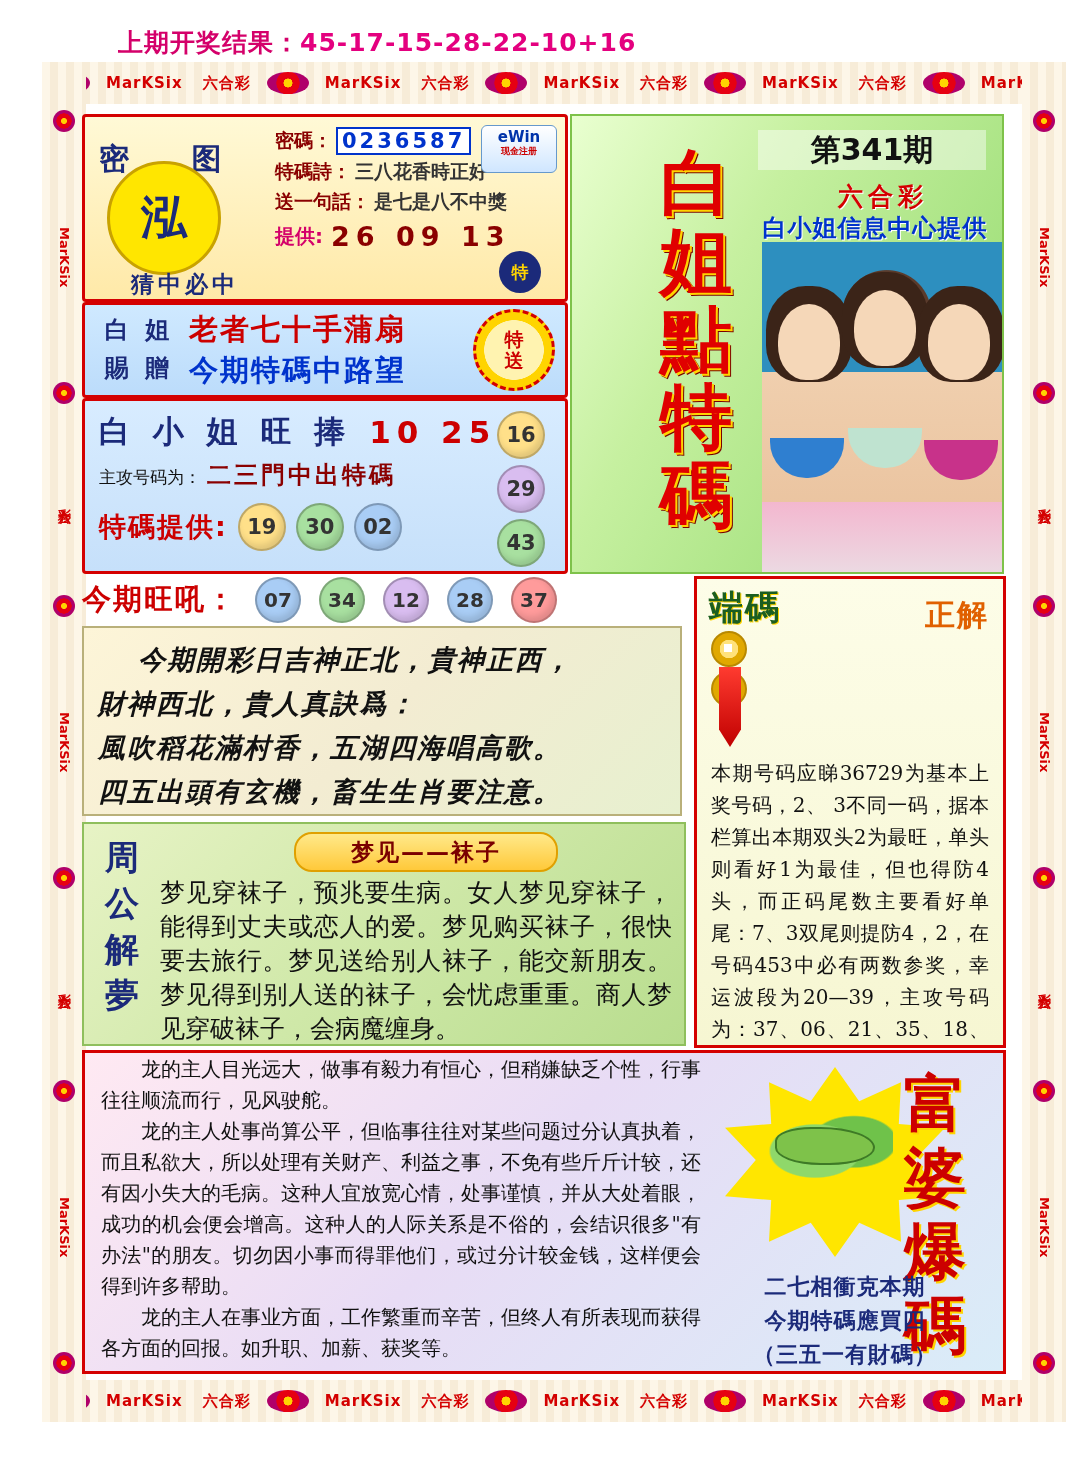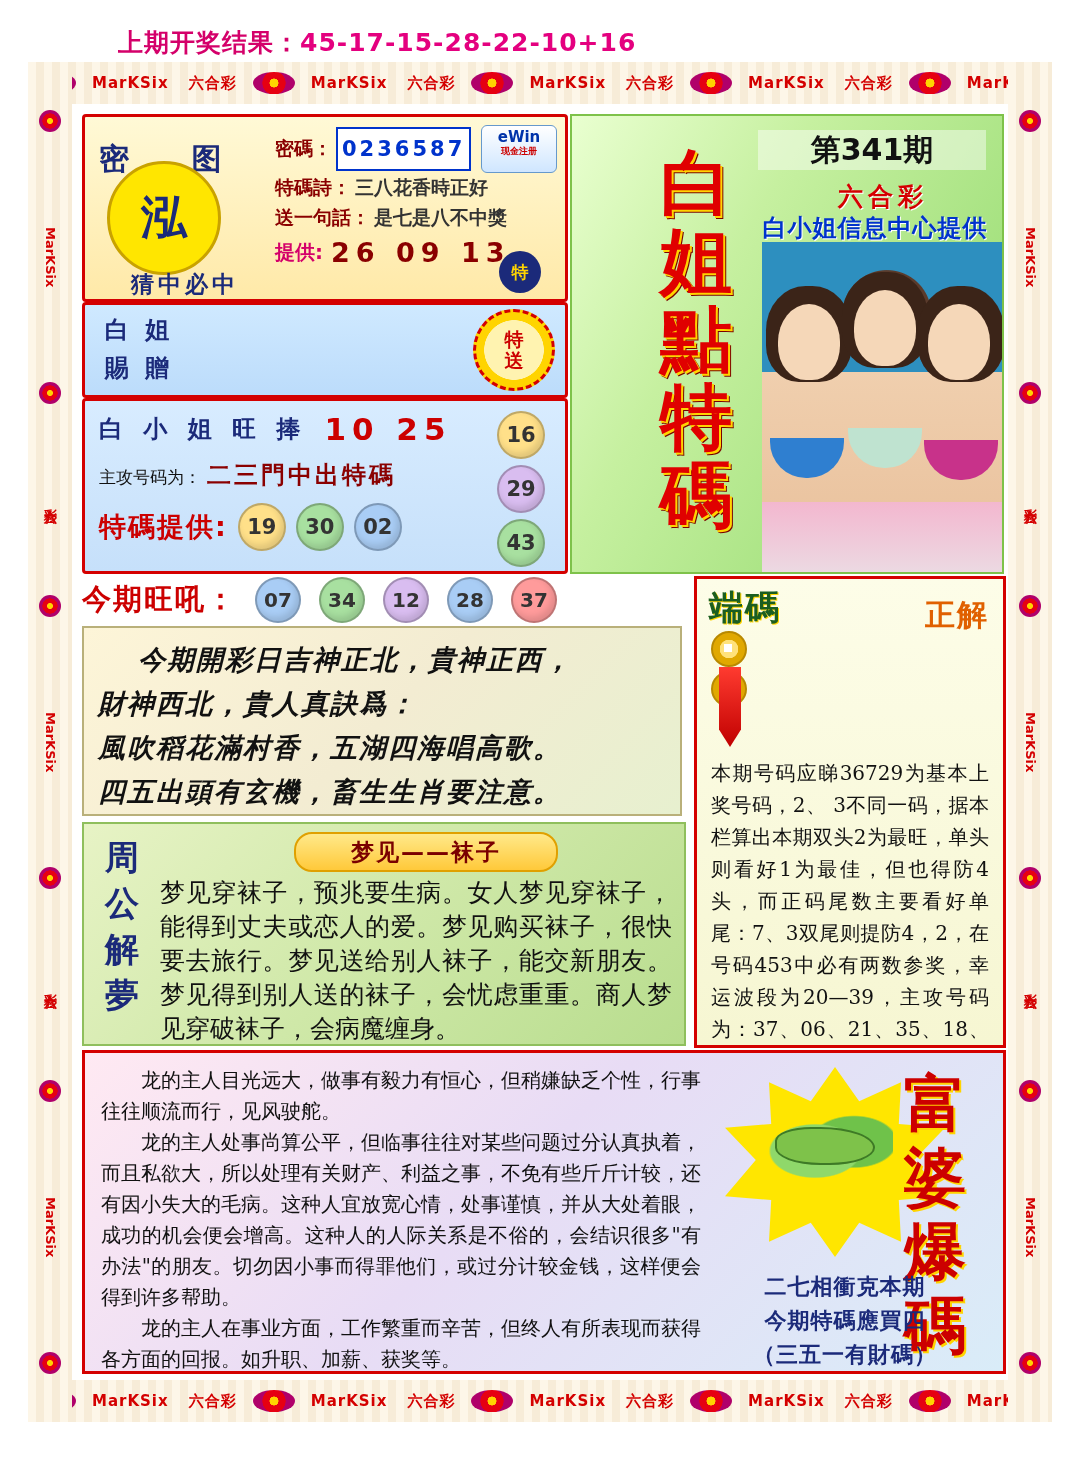--- a/index.html
+++ b/index.html
@@ -17,20 +17,21 @@
     position:absolute;left:118px;top:26px;
     font-size:25px;font-weight:bold;
     color:#d4006a;
     letter-spacing:1px;
     white-space:nowrap;
   }
   .top-result .nums{color:#e4007f;}
   .band{
     position:absolute;background:#e5e5e5;
     overflow:hidden;
+    margin-left:14px;
   }
   .band-top{left:28px;top:62px;width:1024px;height:42px;}
   .band-bottom{left:28px;top:1380px;width:1024px;height:42px;}
   .band-left{left:28px;top:62px;width:44px;height:1360px;}
   .band-right{left:1008px;top:62px;width:44px;height:1360px;}
   .band-inner{
     position:absolute;inset:0;
     background:
       repeating-linear-gradient(90deg,#fdf6e8 0 8px,#f7ecd8 8px 16px);
   }
@@ -76,21 +77,21 @@
   }
   .mimi-guess{
     position:absolute;left:10px;top:152px;width:180px;text-align:center;
     font-size:23px;font-weight:bold;color:#1b2a7a;letter-spacing:4px;
   }
   .mimi-lines{position:absolute;left:190px;top:10px;width:285px;}
   .ml-row{display:flex;align-items:center;margin-bottom:4px;font-size:19px;color:#8a0000;font-weight:bold;}
   .ml-lab{color:#8a0000;margin-right:4px;white-space:nowrap;}
   .ml-code{
     background:#ffffff;border:2px solid #0033cc;color:#0033cc;
-    font-size:21px;font-weight:bold;letter-spacing:3px;padding:8px 4px;
+    font-size:21px;font-weight:bold;letter-spacing:3px;padding:0 4px;
   }
   .ml-val{color:#333;font-size:19px;}
   .ml-provide{display:flex;align-items:center;margin-top:6px;}
   .ml-provide .lab{color:#d4006a;font-size:20px;font-weight:bold;}
   .ml-provide .nums{color:#8a0000;font-size:27px;font-weight:bold;letter-spacing:6px;margin-left:8px;}
   .ewin{
     position:absolute;right:8px;top:8px;width:74px;height:42px;
     background:linear-gradient(180deg,#ffffff,#cfe6ff);
     border:1px solid #6699cc;border-radius:6px;
     text-align:center;font-size:15px;font-weight:bold;color:#0033aa;line-height:14px;padding-top:4px;
@@ -126,21 +127,21 @@
     font-size:19px;font-weight:bold;color:#cc0000;line-height:21px;
   }
 
   
   .bxj-box{
     position:absolute;left:8px;top:292px;width:480px;height:170px;
     background:linear-gradient(180deg,#d8ecff 0%,#c6e0fa 100%);
     border:3px solid #d40000;border-radius:4px;
   }
   .bxj-row1{position:absolute;left:14px;top:10px;display:flex;align-items:center;}
-  .bxj-row1 .t{font-size:24px;font-weight:bold;color:#1b2a7a;letter-spacing:6px;}
+  .bxj-row1 .t{font-size:31px;font-weight:bold;color:#1b2a7a;letter-spacing:6px;}
   .bxj-row1 .n{font-size:31px;font-weight:bold;color:#cc0000;margin-left:18px;letter-spacing:6px;}
   .bxj-row2{position:absolute;left:14px;top:58px;display:flex;align-items:baseline;}
   .bxj-row2 .lab{font-size:17px;color:#111;}
   .bxj-row2 .val{font-size:24px;font-weight:bold;color:#8a0000;letter-spacing:3px;margin-left:6px;}
   .bxj-row3{position:absolute;left:14px;top:102px;display:flex;align-items:center;}
   .bxj-row3 .lab{font-size:27px;font-weight:bold;color:#cc0000;letter-spacing:2px;}
   .ball{
     width:44px;height:44px;border-radius:50%;
     display:flex;align-items:center;justify-content:center;
     font-size:21px;font-weight:bold;color:#333;
@@ -295,21 +296,21 @@
     font-family:"DejaVu Serif","Liberation Serif",serif;
   }
 
   
   .bottom{
     position:absolute;left:8px;top:944px;width:918px;height:318px;
     background:linear-gradient(135deg,#ffe9f2 0%,#e8dcf5 45%,#d9ecf8 100%);
     border:3px solid #d40000;
   }
   .bottom-text{
-    position:absolute;left:16px;top:12px;width:600px;
+    position:absolute;left:16px;top:1px;width:600px;
     font-size:20px;color:#111;line-height:31px;text-align:justify;
     font-family:"DejaVu Serif","Liberation Serif",serif;
   }
   .bottom-text p{margin:0;text-indent:40px;}
   .starburst{
     position:absolute;left:640px;top:14px;width:220px;height:190px;
     background:#ffe600;
     clip-path:polygon(50% 0%,61% 18%,80% 8%,79% 30%,100% 32%,86% 49%,
       100% 68%,79% 70%,80% 92%,61% 82%,50% 100%,39% 82%,20% 92%,21% 70%,
       0% 68%,14% 49%,0% 32%,21% 30%,20% 8%,39% 18%);
@@ -452,20 +453,24 @@
         <small>现金注册</small>
       </div>
       <div class="stamp">特</div>
     </div>
 
     <div class="gift-box">
       <div class="gift-left">
         <div>白 姐</div>
         <div>賜 贈</div>
       </div>
+      <div class="gift-lines">
+        <div>老者七十手蒲扇</div>
+        <div>今期特碼中路望</div>
+      </div>
       <div class="gift-badge">
         <span>特</span>
         <span>送</span>
       </div>
     </div>
 
     <div class="bxj-box">
       <div class="bxj-row1">
         <span class="t">白 小 姐 旺 捧</span>
         <span class="n">10 25</span>

